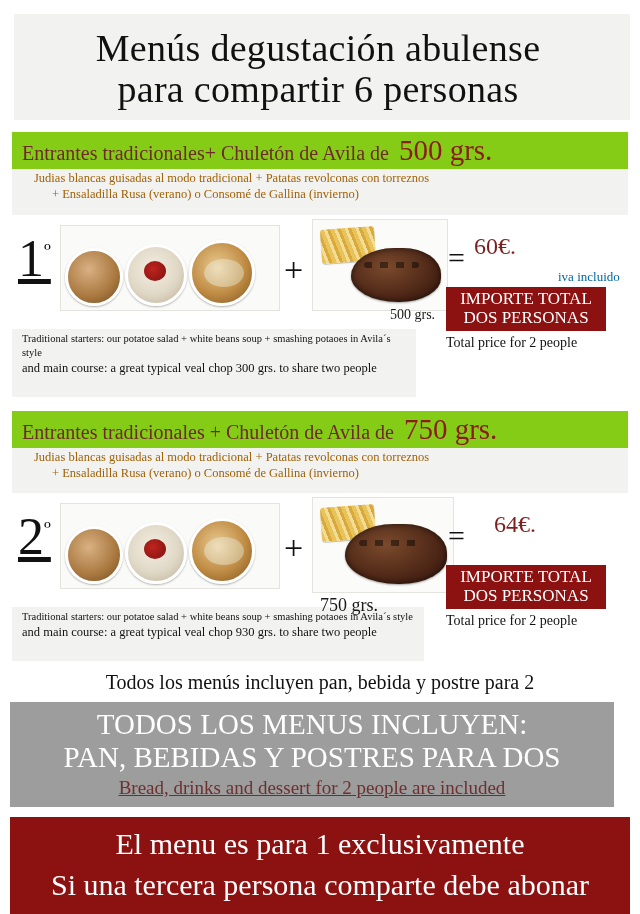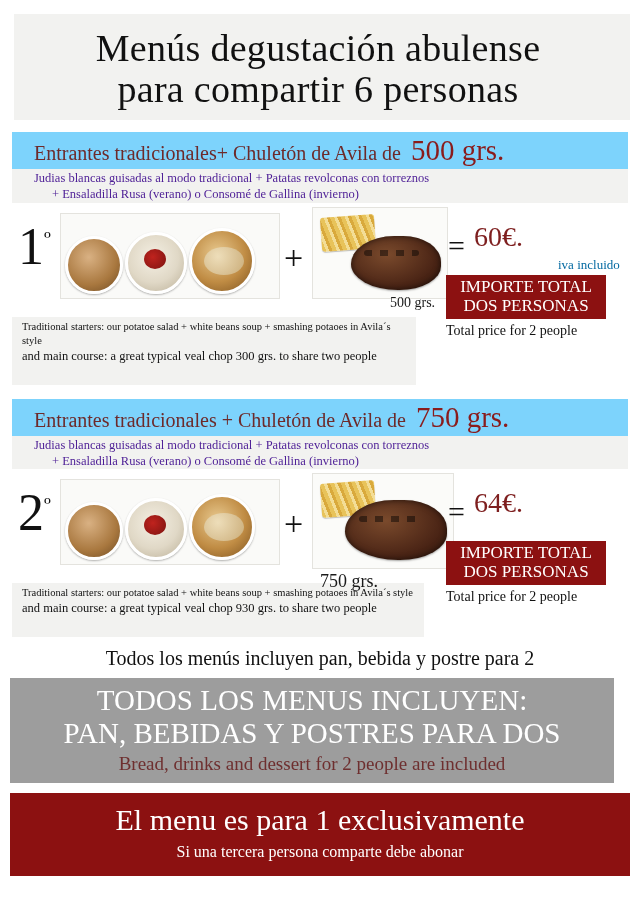--- a/index.html
+++ b/index.html
@@ -36,59 +36,60 @@
     font-weight: normal;
     color: #5d2b2b;
   }
 
   
   .menu-block {
     margin: 12px 12px 0 12px;
     position: relative;
   }
   .menu-title-row {
-    background: #7dd3fc;
-    padding: 2px 6px 2px 22px;
+    background: #84cc16;
+    padding: 2px 6px 2px 10px;
     display: flex;
     align-items: baseline;
     gap: 6px;
   }
   .mt-main {
     font-size: 20px;
     color: #6d2a2a;
     white-space: nowrap;
   }
   .mt-weight {
     font-size: 29px;
     color: #8a1c1c;
     font-weight: normal;
     margin-left: 4px;
   }
   .menu-sub {
     background: #f2f2f0;
     font-size: 12.5px;
-    color: #4c1d95;
-    padding: 1px 6px 0 22px;
+    color: #a16207;
+    padding: 1px 6px 12px 22px;
     line-height: 1.3;
   }
   .menu-sub .line2 { padding-left: 18px; display: block; }
 
   
   .food-row {
     position: relative;
     height: 112px;
     margin-top: 2px;
   }
   .big-number {
     position: absolute;
     left: 6px;
     top: 16px;
     font-size: 52px;
     color: #111;
     line-height: 1;
+    text-decoration: underline;
   }
   .big-number sup {
     font-size: 22px;
     vertical-align: super;
   }
   .bowls {
     position: absolute;
     left: 48px;
     top: 8px;
     width: 220px;
@@ -166,21 +167,21 @@
     font-size: 14px;
     color: #1a1a1a;
   }
   .grams-label.big {
     font-size: 18px;
   }
 
   
   .price {
     position: absolute;
-    font-size: 28px;
+    font-size: 24px;
     color: #7e1f1f;
     white-space: nowrap;
   }
   .iva {
     position: absolute;
     font-size: 13px;
     color: #0369a1;
   }
   .total-box {
     position: absolute;
@@ -231,36 +232,37 @@
   }
   .gray-banner .g2 {
     font-size: 29px;
     color: #ffffff;
     line-height: 1.12;
   }
   .gray-banner .g3 {
     font-size: 19px;
     color: #6e2f2f;
     margin-top: 4px;
+    text-decoration: underline;
   }
 
   
   .red-banner {
     background: #8c1111;
     margin: 10px 10px 0 10px;
     padding: 10px 8px 14px 8px;
     text-align: center;
     color: #ffffff;
   }
   .red-banner .r1 {
     font-size: 30px;
     line-height: 1.15;
   }
   .red-banner .r2 {
-    font-size: 16px;
+    font-size: 30px;
     line-height: 1.25;
     margin-top: 4px;
   }
 </style>
 </head>
 <body>
 
 <div class="header">
   <h1>
     <span>Menús degustación abulense</span><br>
@@ -347,21 +349,21 @@
 
     <div class="meat-plate" style="left:300px; width:142px; height:96px;">
       <div class="fries"></div>
       <div class="steak" style="width:102px; height:60px;"></div>
     </div>
 
     <div class="grams-label big" style="left:308px; top:100px;">750 grs.</div>
 
     <div class="plus" style="left:436px; top:24px; font-size:30px;">=</div>
 
-    <div class="price" style="left:462px; top:16px;">64€.</div>
+    <div class="price" style="left:482px; top:16px;">64€.</div>
 
     <div class="total-box" style="left:434px; top:70px;">
       <div>IMPORTE TOTAL</div>
       <div>DOS PERSONAS</div>
     </div>
 
     <div class="total-sub" style="left:434px; top:118px;">Total price for 2 people</div>
   </div>
 
   <div class="caption" style="width:412px;">

